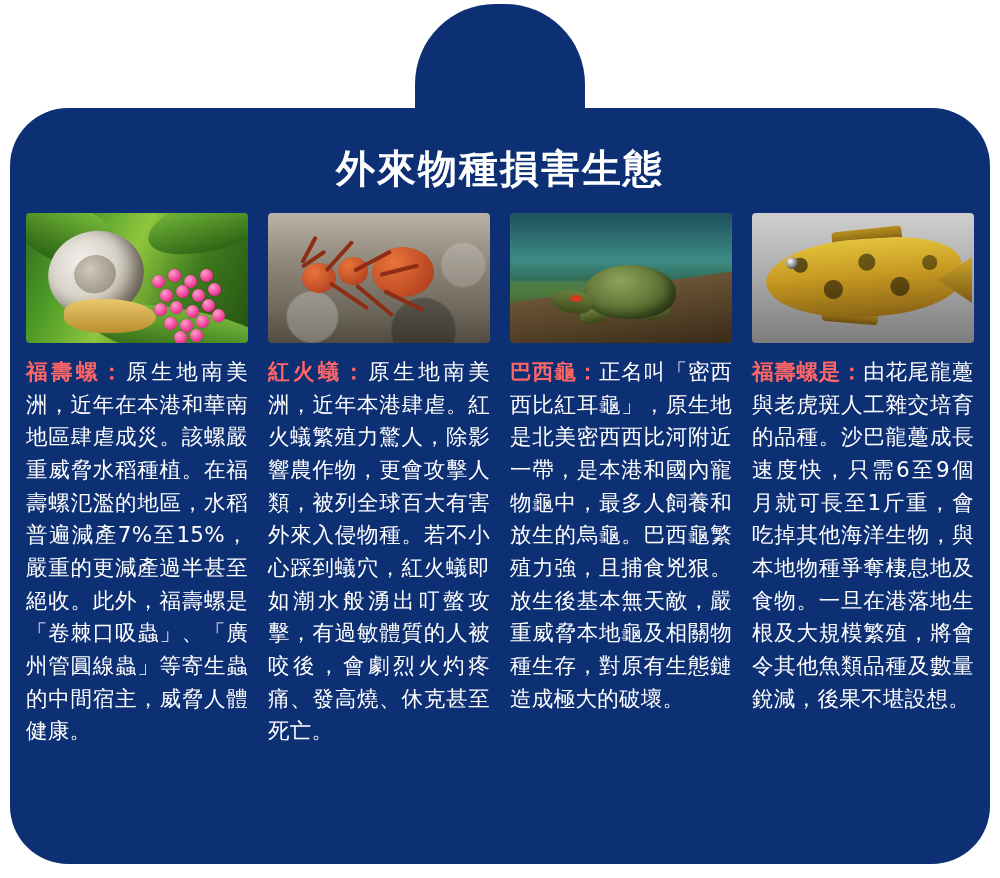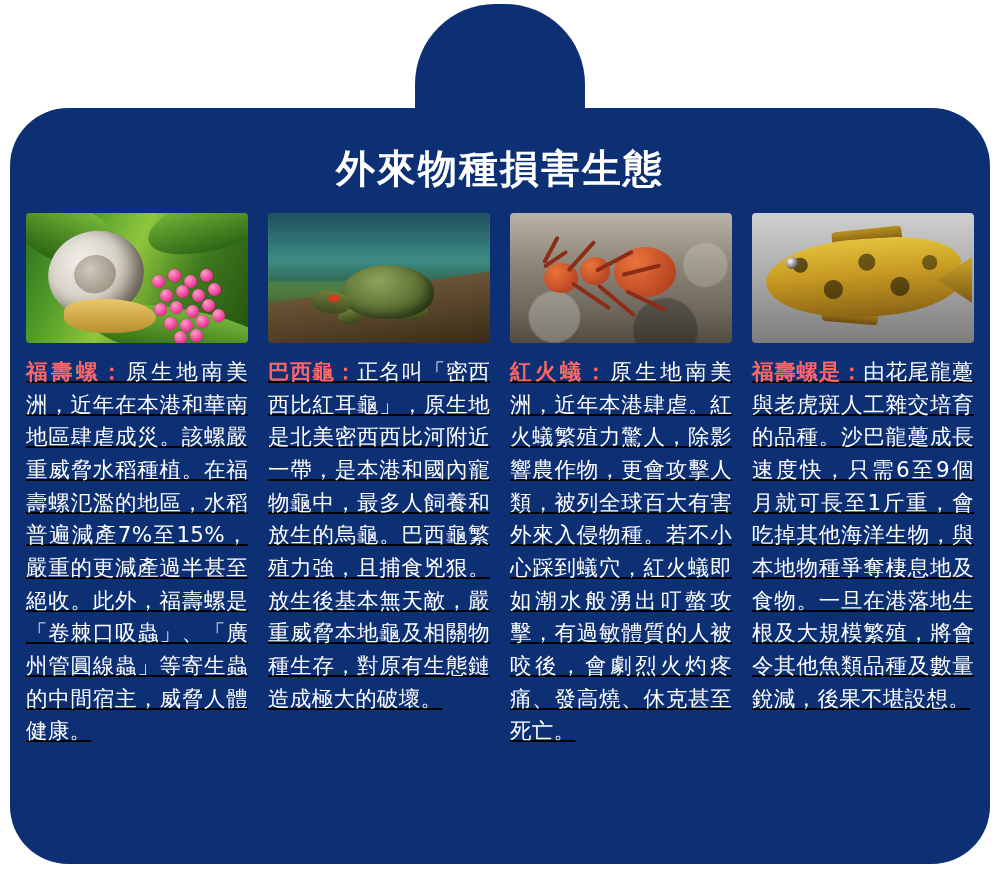--- a/index.html
+++ b/index.html
@@ -80,21 +80,20 @@
     position: absolute;
     left: 26px;
     top: 213px;
     width: 948px;
     display: flex;
     justify-content: space-between;
   }
 
   .card {
     width: 222px;
-    text-decoration: underline;
   }
 
   .photo {
     width: 222px;
     height: 130px;
     border-radius: 4px;
     overflow: hidden;
     position: relative;
     border: 0;
   }
@@ -305,52 +304,52 @@
           <i style="left:64px;top:44px"></i>
             <i style="left:26px;top:66px"></i>
             <i style="left:42px;top:64px"></i>
         </div>
       </div>
       <div class="card-text"><span class="sp-name">福壽螺：</span><span>原生地南美洲，近年在本港和華南地區肆虐成災。該螺嚴重威脅水稻種植。在福壽螺氾濫的地區，水稻普遍減產7%至15%，嚴重的更減產過半甚至絕收。此外，福壽螺是「卷棘口吸蟲」、「廣州管圓線蟲」等寄生蟲的中間宿主，威脅人體健康。</span></div>
     </div>
 
     <div class="card">
       <div class="photo">
-        <div class="turtle-bg"></div>
-        <div class="turtle-water"></div>
-        <div class="turtle-log"></div>
-        <div class="turtle-leg" style="left:70px;top:96px;width:26px;height:14px;transform:rotate(-12deg);"></div>
-        <div class="turtle-leg" style="left:134px;top:92px;width:26px;height:14px;transform:rotate(-10deg);"></div>
-        <div class="turtle-shell"></div>
-        <div class="turtle-head"></div>
-        <div class="turtle-ear"></div>
-      </div>
-      <div class="card-text c3"><span class="sp-name">巴西龜：</span><span>正名叫「密西西比紅耳龜」，原生地是北美密西西比河附近一帶，是本港和國內寵物龜中，最多人飼養和放生的烏龜。巴西龜繁殖力強，且捕食兇狠。放生後基本無天敵，嚴重威脅本地龜及相關物種生存，對原有生態鏈造成極大的破壞。</span></div>
-    </div>
-
-    <div class="card">
-      <div class="photo">
         <div class="ant-bg"></div>
         <div class="ant-part" style="left:34px;top:50px;width:34px;height:30px;"></div>
         <div class="ant-part" style="left:70px;top:44px;width:30px;height:28px;"></div>
         <div class="ant-part" style="left:104px;top:34px;width:62px;height:50px;"></div>
         <div class="ant-leg" style="left:58px;top:56px;width:40px;transform:rotate(-48deg);"></div>
         <div class="ant-leg" style="left:62px;top:68px;width:46px;transform:rotate(34deg);"></div>
         <div class="ant-leg" style="left:86px;top:56px;width:42px;transform:rotate(-28deg);"></div>
         <div class="ant-leg" style="left:88px;top:70px;width:48px;transform:rotate(40deg);"></div>
         <div class="ant-leg" style="left:112px;top:60px;width:40px;transform:rotate(-14deg);"></div>
         <div class="ant-leg" style="left:116px;top:76px;width:44px;transform:rotate(26deg);"></div>
         <div class="ant-leg" style="left:34px;top:48px;width:30px;transform:rotate(-62deg);"></div>
         <div class="ant-leg" style="left:34px;top:52px;width:28px;transform:rotate(-34deg);"></div>
       </div>
       <div class="card-text"><span class="sp-name">紅火蟻：</span><span>原生地南美洲，近年本港肆虐。紅火蟻繁殖力驚人，除影響農作物，更會攻擊人類，被列全球百大有害外來入侵物種。若不小心踩到蟻穴，紅火蟻即如潮水般湧出叮螫攻擊，有過敏體質的人被咬後，會劇烈火灼疼痛、發高燒、休克甚至死亡。</span></div>
     </div>
 
     <div class="card">
       <div class="photo">
+        <div class="turtle-bg"></div>
+        <div class="turtle-water"></div>
+        <div class="turtle-log"></div>
+        <div class="turtle-leg" style="left:70px;top:96px;width:26px;height:14px;transform:rotate(-12deg);"></div>
+        <div class="turtle-leg" style="left:134px;top:92px;width:26px;height:14px;transform:rotate(-10deg);"></div>
+        <div class="turtle-shell"></div>
+        <div class="turtle-head"></div>
+        <div class="turtle-ear"></div>
+      </div>
+      <div class="card-text c3"><span class="sp-name">巴西龜：</span><span>正名叫「密西西比紅耳龜」，原生地是北美密西西比河附近一帶，是本港和國內寵物龜中，最多人飼養和放生的烏龜。巴西龜繁殖力強，且捕食兇狠。放生後基本無天敵，嚴重威脅本地龜及相關物種生存，對原有生態鏈造成極大的破壞。</span></div>
+    </div>
+
+    <div class="card">
+      <div class="photo">
         <div class="fish-bg"></div>
         <div class="fish-fin" style="left:80px;top:16px;width:70px;height:18px;transform:rotate(-6deg);"></div>
         <div class="fish-fin" style="left:70px;top:96px;width:56px;height:14px;transform:rotate(5deg);"></div>
         <div class="fish-body"></div>
         <div class="fish-tail"></div>
         <div class="fish-eye"></div>
       </div>
       <div class="card-text c4"><span class="sp-name">福壽螺是：</span><span>由花尾龍躉與老虎斑人工雜交培育的品種。沙巴龍躉成長速度快，只需6至9個月就可長至1斤重，會吃掉其他海洋生物，與本地物種爭奪棲息地及食物。一旦在港落地生根及大規模繁殖，將會令其他魚類品種及數量銳減，後果不堪設想。</span></div>
     </div>
 

